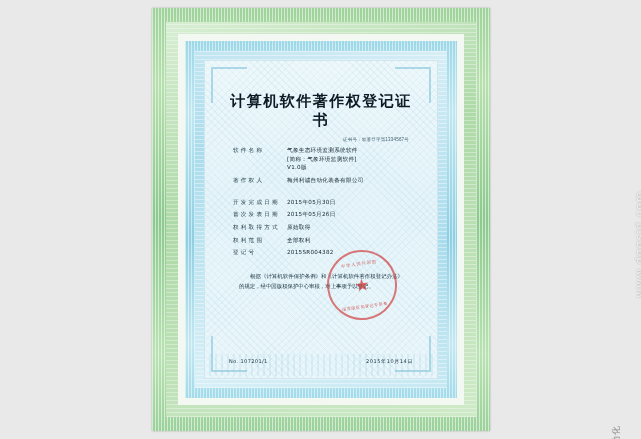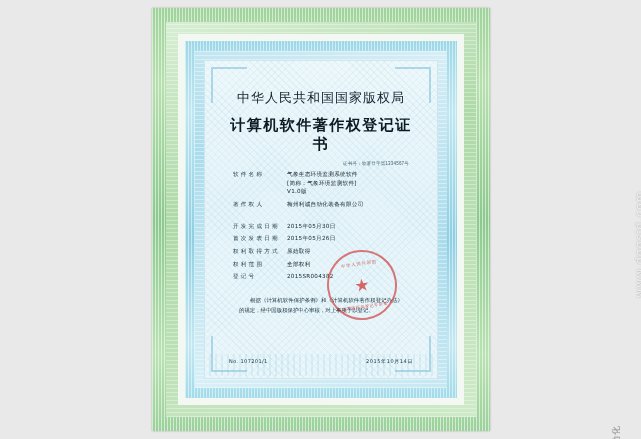--- a/index.html
+++ b/index.html
@@ -292,21 +292,20 @@
 
     <div class="page">
       <div class="corner tl"></div>
       <div class="corner tr"></div>
       <div class="corner bl"></div>
       <div class="corner br"></div>
       <div class="wave"></div>
 
       <div class="content">
 
-        <div class="title-main">中华人民共和国国家版权局</div>
         <div class="title-sub">计算机软件著作权登记证书</div>
 
         <div class="cert-no-row">
           <span>证书号：</span>
           <span>软著登字第1334567号</span>
         </div>
 
         <div class="fields">
 
           <div class="field-row">

